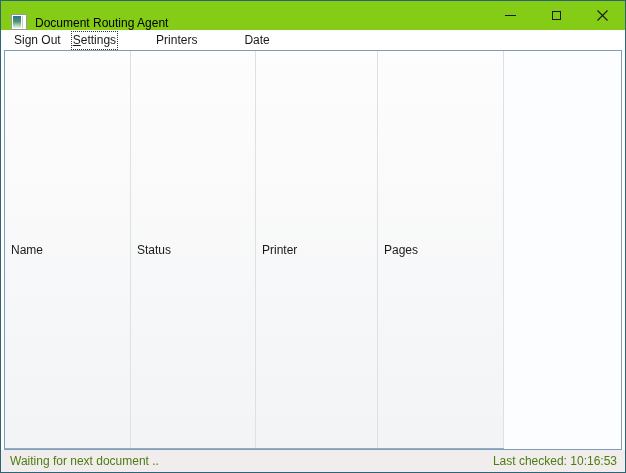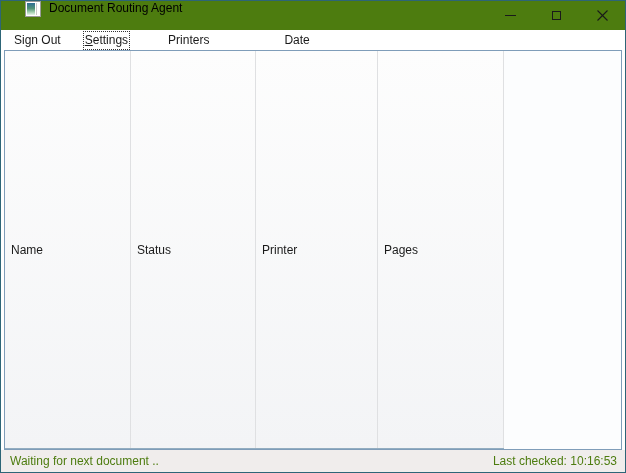--- a/index.html
+++ b/index.html
@@ -8,37 +8,37 @@
     width:626px; height:473px;
     border:1px solid #2d6577;
     background:#ffffff;
     display:flex; flex-direction:column;
     font-family:"Liberation Sans", sans-serif;
     font-size:12px; color:#1a1a1a;
     overflow:hidden;
   }
 
   
-  .titlebar { flex:0 0 29px; display:flex; align-items:flex-start; padding-left:24px; background:#4d7c0f; }
+  .titlebar { flex:0 0 29px; display:flex; align-items:flex-end; padding-left:10px; background:#84cc16; }
   .app-icon { width:16px; height:16px; box-sizing:border-box; border:1px solid #9a9a9a; background:#ffffff; position:relative; margin-right:8px; }
   .app-icon .pane-left { position:absolute; left:1px; top:1px; bottom:1px; width:8px;
     background:linear-gradient(180deg,#2f6e95 0%, #4f9277 45%, #a9d3b4 78%, #e8f4ec 100%); }
   .app-icon .pane-divider { position:absolute; left:10px; top:1px; bottom:1px; width:1px; background:#c9c9c9; }
   .title-text { flex:1 1 auto; font-size:12px; color:#000000; }
   .win-controls { display:flex; height:100%; margin-left:auto; }
   .win-btn { width:46px; height:100%; display:flex; align-items:center; justify-content:center; background:transparent; border:none; padding:0; cursor:default; }
   .glyph-min { width:11px; height:1px; background:#1a1a1a; }
   .glyph-max { width:9px; height:9px; box-sizing:border-box; border:1px solid #1a1a1a; background:transparent; }
 
   
   .menubar { flex:0 0 20px; display:flex; align-items:center; padding-left:13px; background:#ffffff; }
   .menu-item { display:inline-block; line-height:15px; cursor:default; }
-  .menu-item:nth-child(1) { margin-right:24px; }
+  .menu-item:nth-child(1) { margin-right:12px; }
   .menu-item:nth-child(2) { margin-right:40px; }
-  .menu-item:nth-child(3) { margin-right:75px; }
+  .menu-item:nth-child(3) { margin-right:47px; }
   .menu-item.focused { outline:1px dotted #333333; outline-offset:1px; }
   .menu-item.focused::first-letter { text-decoration:underline; }
 
   
   .listview { flex:1 1 auto; margin:0 3px; border:1px solid #7f9db9; background:#fcfdfe; display:flex; overflow:hidden; }
   .header-row { flex:0 0 26px; display:flex; background:linear-gradient(180deg,#fdfdfd 0%, #f3f4f6 100%); border-bottom:1px solid #93adc0; }
   .header-cell { box-sizing:border-box; display:flex; align-items:center; padding-left:6px; border-right:1px solid #dfe0e2; color:#1a1a1a; cursor:default; }
   .header-cell.c0 { width:126px; }
   .header-cell.c1 { width:125px; }
   .header-cell.c2 { width:122px; }

